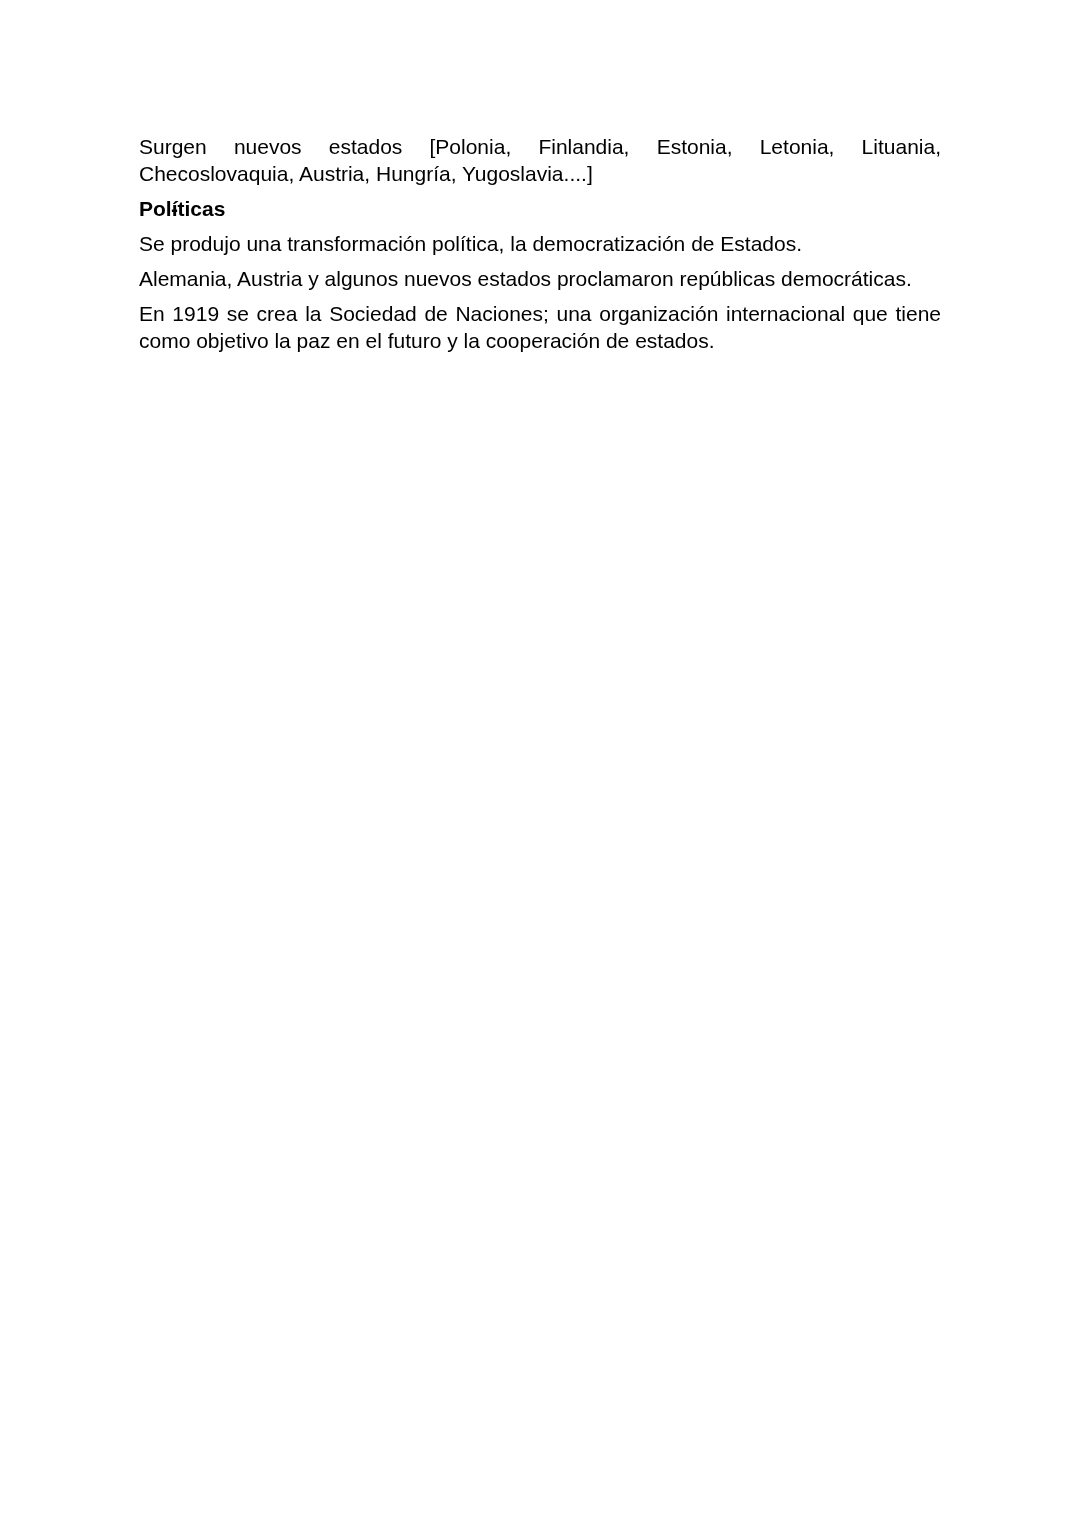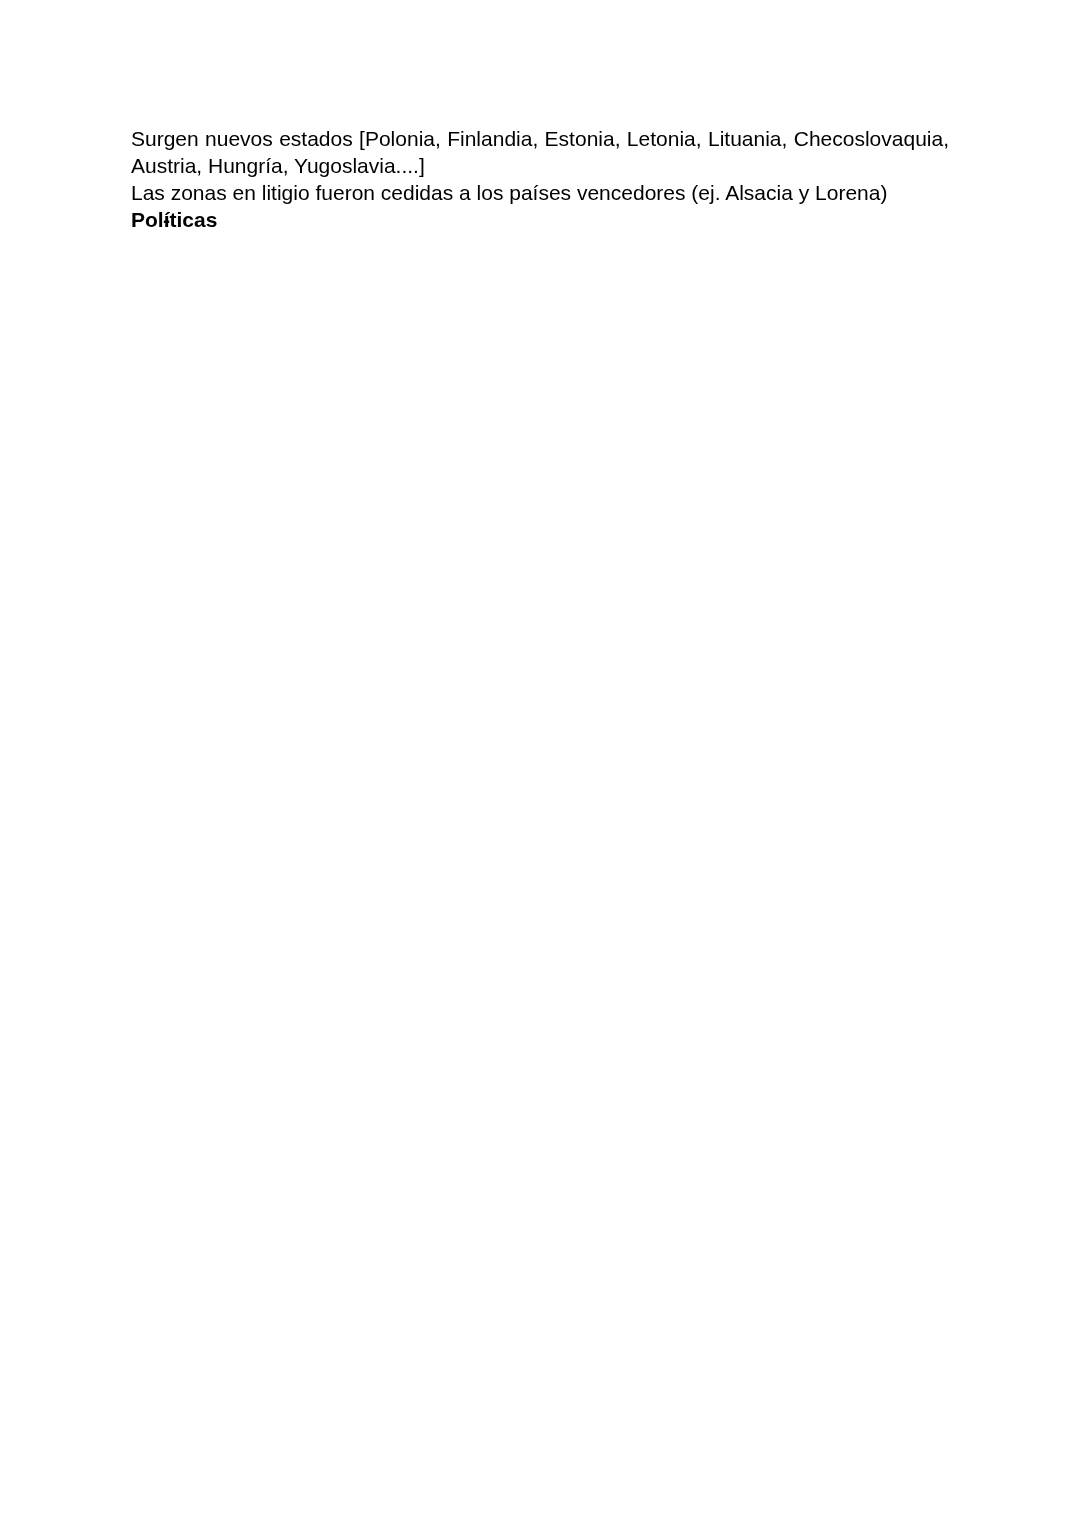--- a/index.html
+++ b/index.html
@@ -22,21 +22,21 @@
   .text-block {
     position: absolute;
     left: 131px;
     top: 125px;
     width: 818px;
     font-size: 21px;
     line-height: 27px;
     color: #000000;
   }
   .text-block p {
-    margin: 0;
+    margin: 8px;
     padding: 0;
   }
   .justify {
     text-align: justify;
     text-justify: inter-word;
   }
   .bullet-line {
     position: relative;
     padding-left: 61px;
     font-weight: bold;
@@ -55,29 +55,31 @@
   }
 </style>
 </head>
 <body>
 
 <div class="page">
   <div class="text-block">
 
     <p class="justify">Surgen nuevos estados [Polonia, Finlandia, Estonia, Letonia, Lituania, Checoslovaquia, Austria, Hungría, Yugoslavia....]</p>
 
-    <p class="justify">Las zonas en litigio fueron cedidas a los países vencedores (ej. Alsacia y Lorena)</p>
 
     <p class="bullet-line">
       <span class="dash">-</span>
       <span>Políticas</span>
     </p>
 
+    <p class="justify">Se produjo una transformación política, la democratización de Estados.</p>
 
 
+    <p class="justify">Alemania, Austria y algunos nuevos estados proclamaron repúblicas democráticas.</p>
 
 
+    <p class="justify">En 1919 se crea la Sociedad de Naciones; una organización internacional que tiene como objetivo la paz en el futuro y la cooperación de estados.</p>
 
     <div class="spacer"></div>
 
 
   </div>
 </div>
 
 </body></html>

